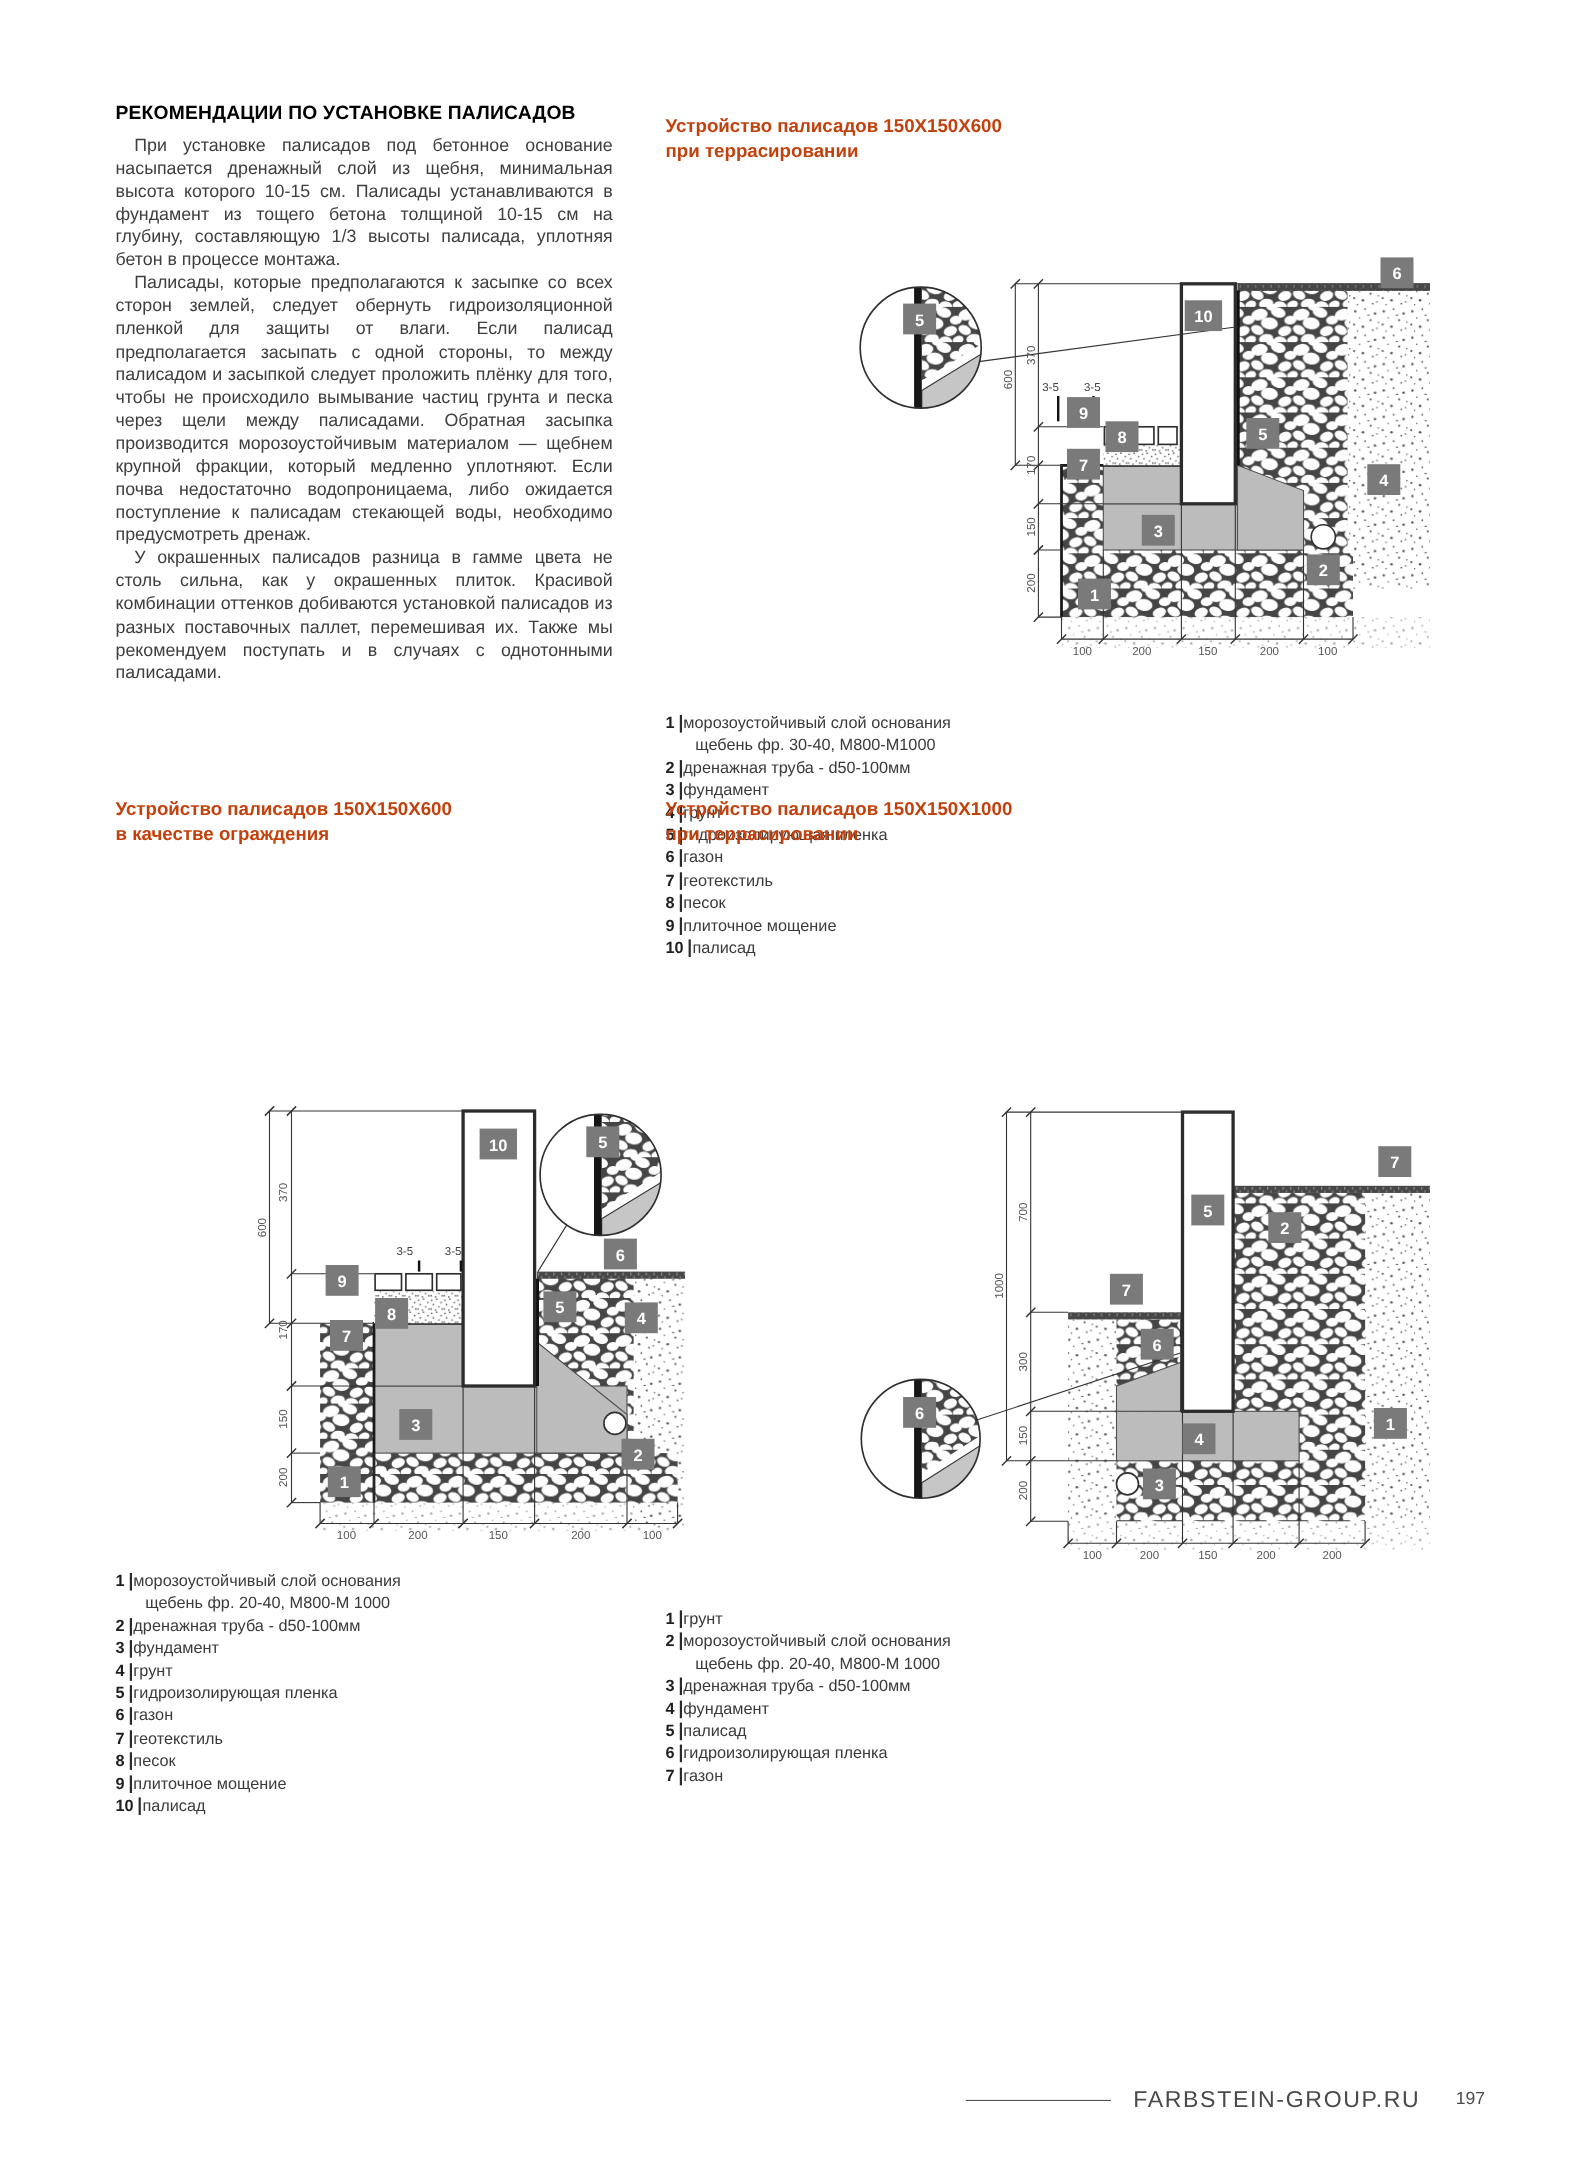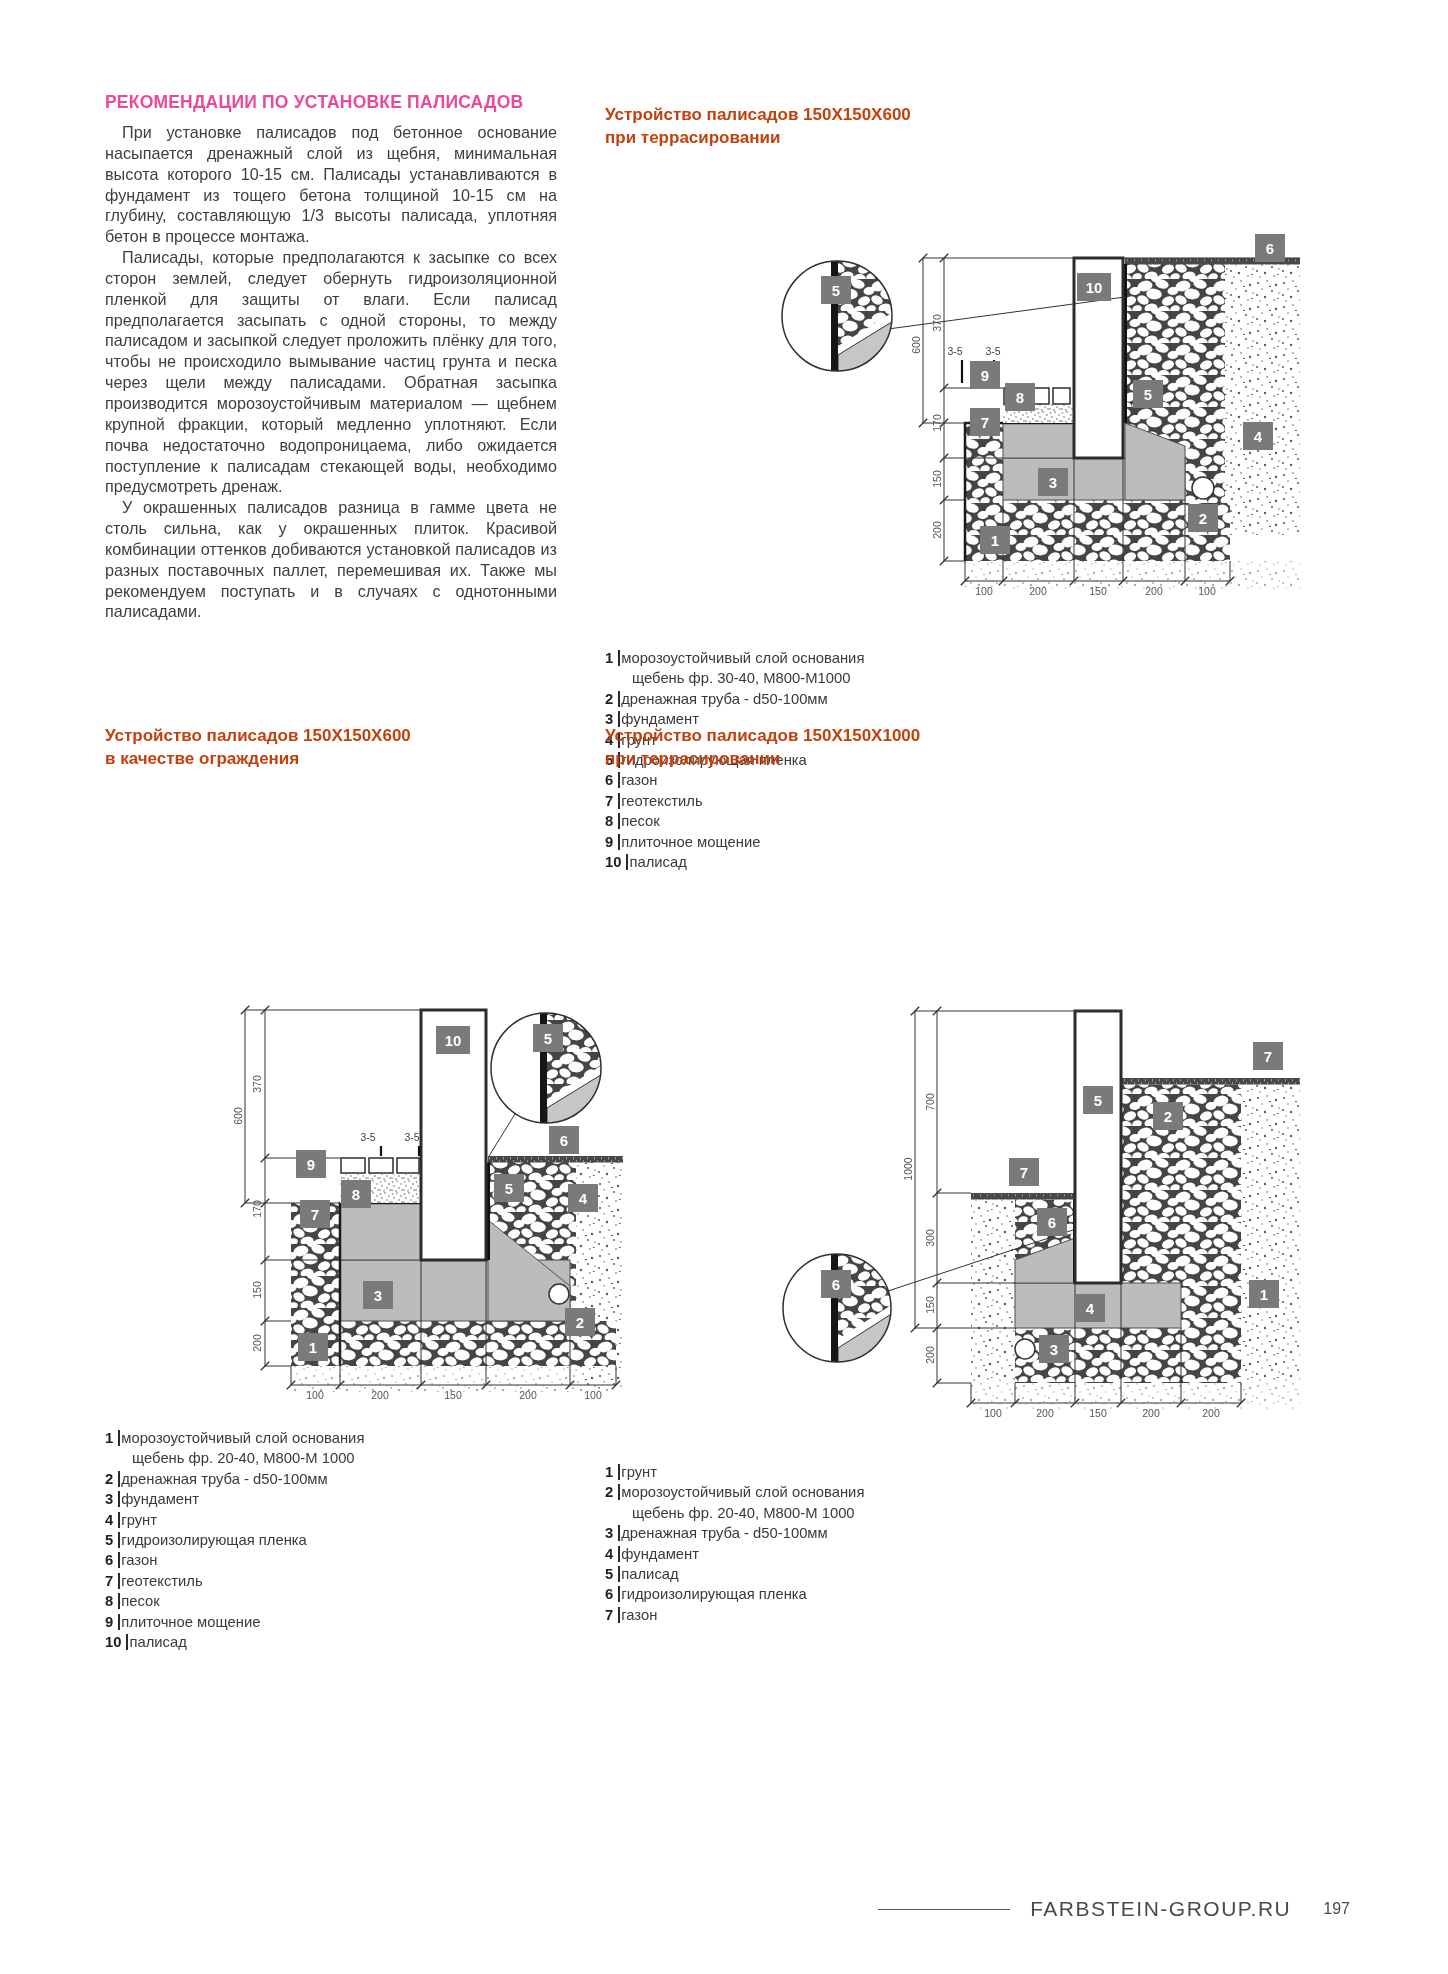--- a/index.html
+++ b/index.html
@@ -1,19 +1,19 @@
 <!DOCTYPE html>
 <html><head>
 <meta charset="utf-8">
 <style>
   html,body{margin:0;padding:0;background:#fff;}
   .page{position:relative;width:1448px;height:1974px;background:#ffffff;
         font-family:"Liberation Sans",sans-serif;overflow:hidden;}
   .h1{position:absolute;left:105px;top:92px;font-size:17.5px;font-weight:bold;
-      color:#ec4899;letter-spacing:.2px;}
+      color:#000000;letter-spacing:.2px;}
   .bodytext{position:absolute;left:105px;top:122px;width:452px;font-size:16.2px;
       line-height:20.85px;color:#3e3e3e;text-align:justify;}
   .bodytext p{margin:0;text-indent:17px;}
   .dtitle{position:absolute;font-size:17px;font-weight:bold;color:#c2410c;line-height:23px;}
   #title-a{left:605px;top:103px;}
   #title-b{left:105px;top:724px;}
   #title-c{left:605px;top:724px;}
   .dsvg{position:absolute;}
   #dsvg-a{left:605px;top:183px;}
   #dsvg-b{left:103px;top:988px;}

